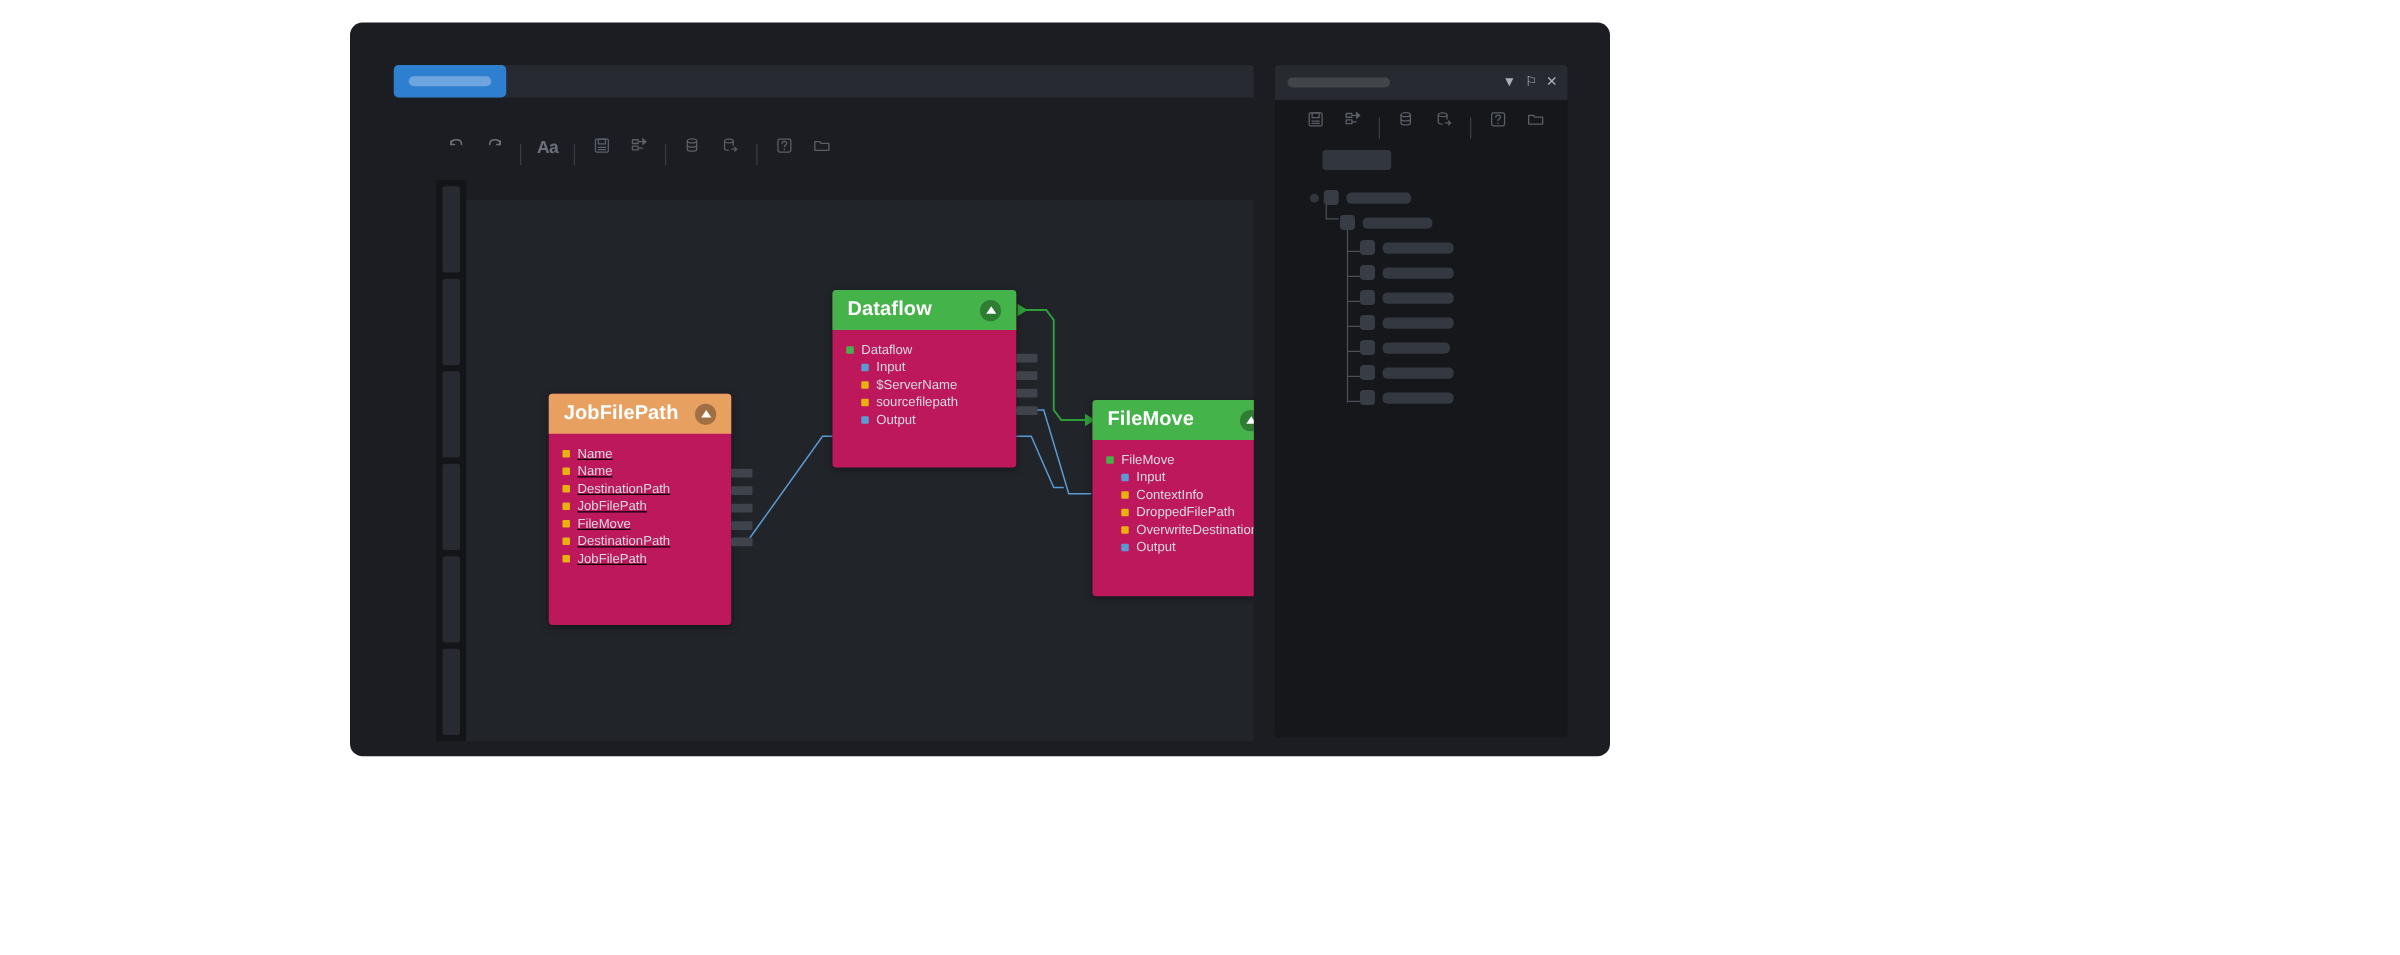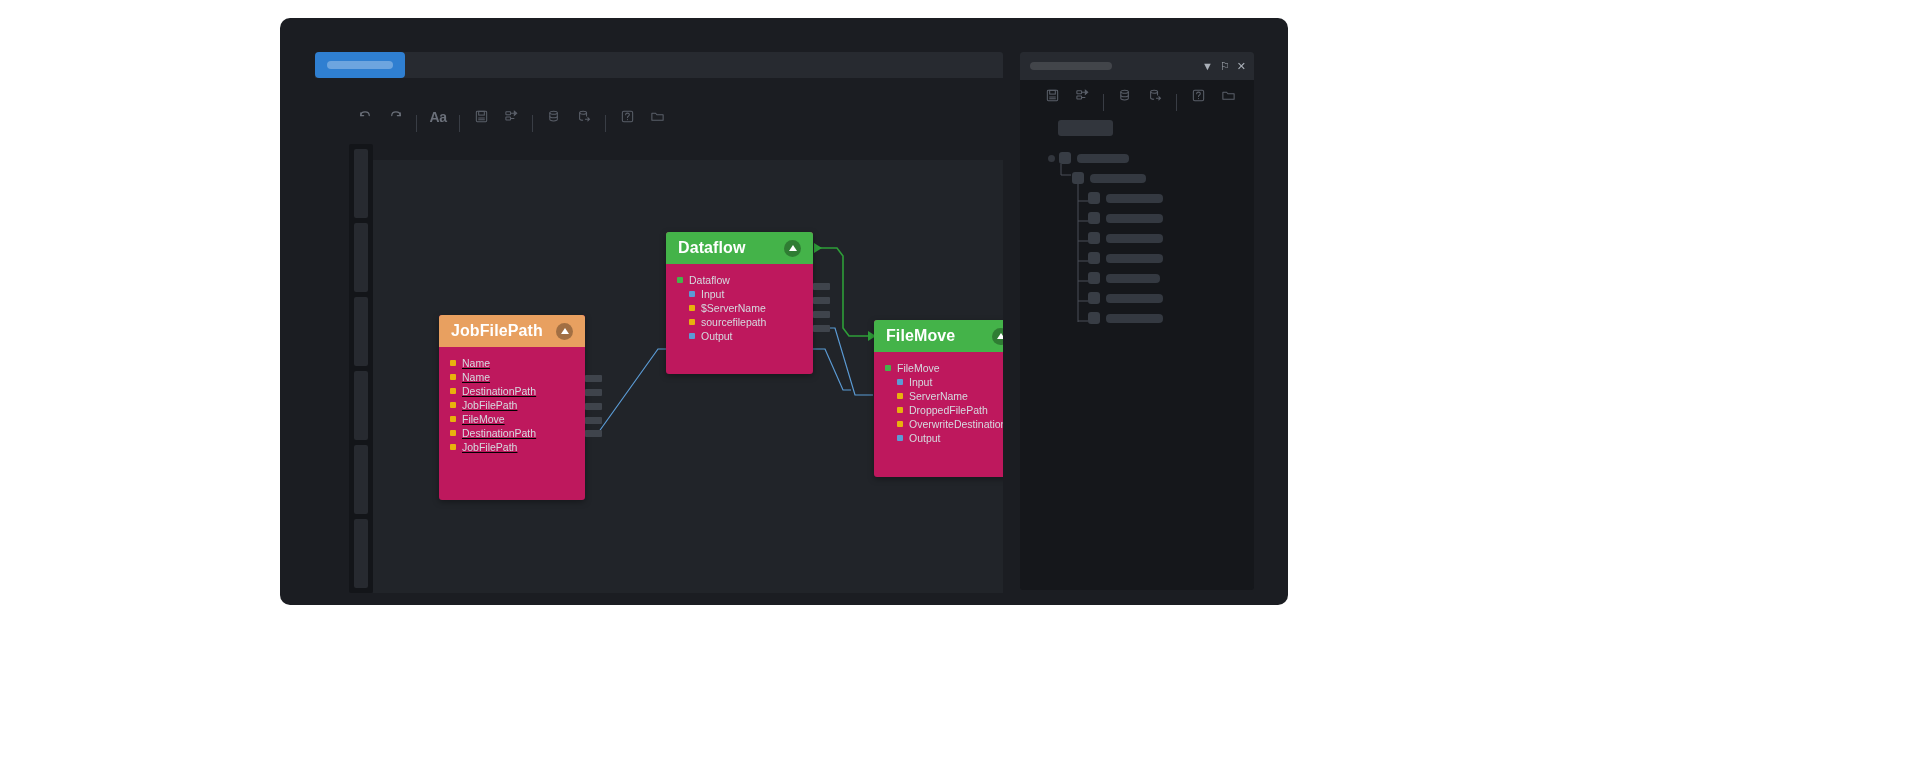--- a/index.html
+++ b/index.html
@@ -382,21 +382,21 @@
           <div class="prop-row lvl0">
               <span class="sq green"></span>
               <span>FileMove</span>
             </div>
           <div class="prop-row lvl1">
               <span class="sq blue"></span>
               <span>Input</span>
             </div>
           <div class="prop-row lvl1">
               <span class="sq yellow"></span>
-              <span>ServerName</span>
+              <span>ContextInfo</span>
             </div>
           <div class="prop-row lvl1">
               <span class="sq yellow"></span>
               <span>DroppedFilePath</span>
             </div>
           <div class="prop-row lvl1">
               <span class="sq yellow"></span>
               <span>OverwriteDestination</span>
             </div>
           <div class="prop-row lvl1">

